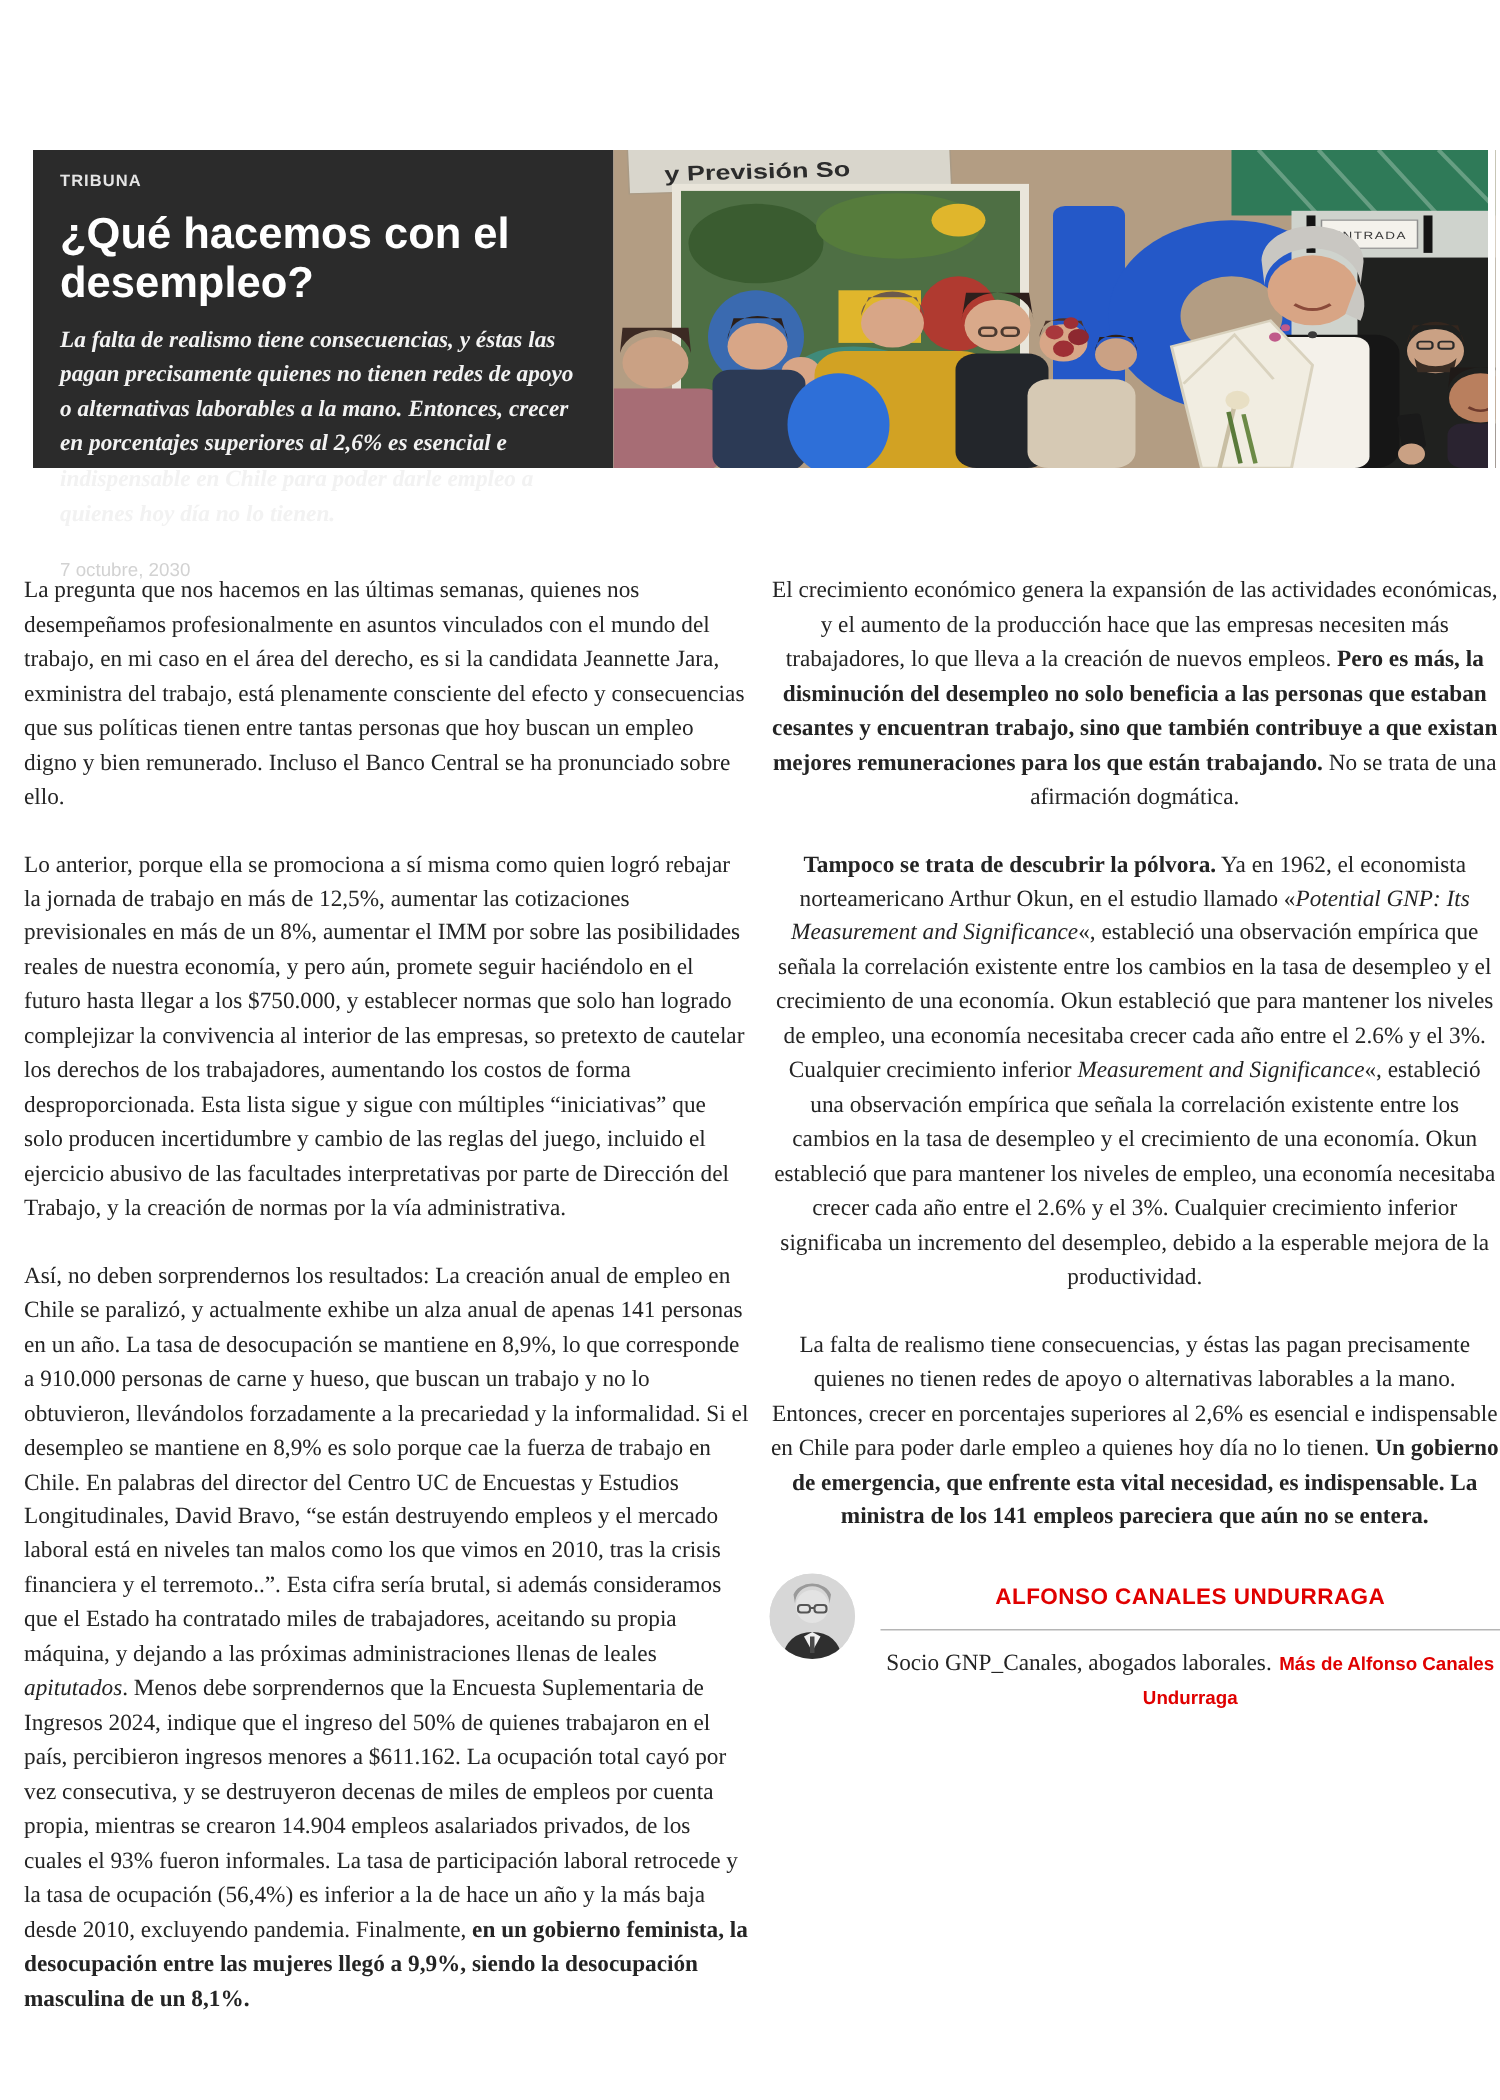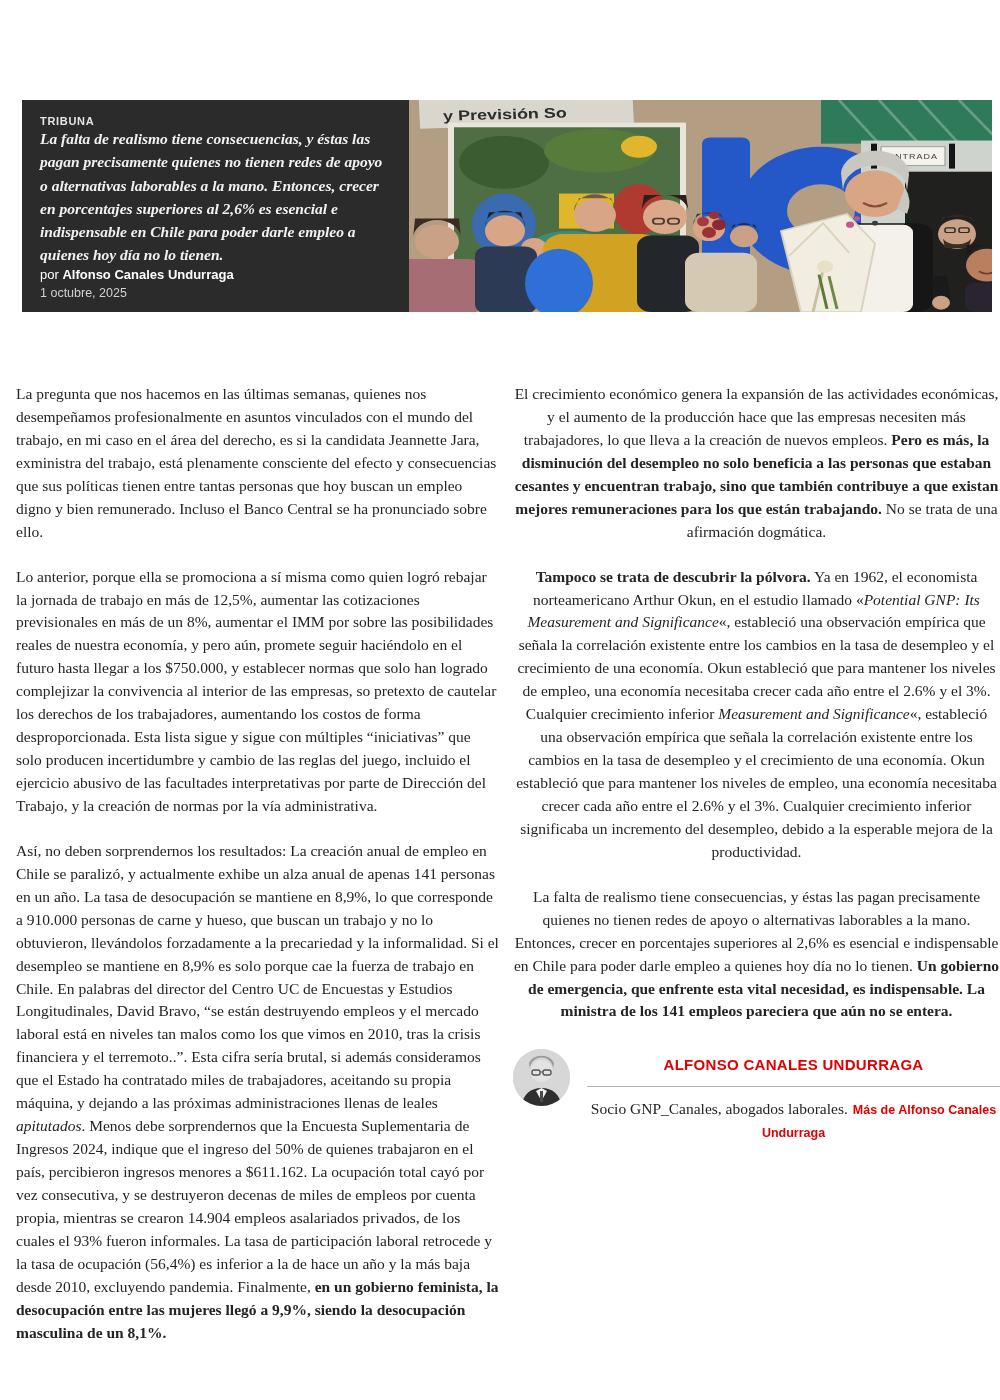--- a/index.html
+++ b/index.html
@@ -61,27 +61,28 @@
   }
 </style>
 </head>
 <body>
 
 <div class="page">
 
   <header class="hero">
     <div class="hero-text">
       <div class="kicker">TRIBUNA</div>
+      <h1 class="title">¿Qué hacemos con el desempleo?</h1>
       <p class="deck">La falta de realismo tiene consecuencias, y éstas las pagan precisamente quienes no tienen redes de apoyo o alternativas laborables a la mano. Entonces, crecer en porcentajes superiores al 2,6% es esencial e indispensable en Chile para poder darle empleo a quienes hoy día no lo tienen.</p>
       <div class="byline-group">
         <div>
           <span>por</span>
           <span class="byline-name">Alfonso Canales Undurraga</span>
         </div>
-        <div class="pub-date">1 octubre, 2025</div>
+        <div class="pub-date">7 octubre, 2030</div>
       </div>
     </div>
 
     <div class="hero-photo">
       <svg viewBox="0 0 588 272" preserveAspectRatio="none">
 
         <rect x="0" y="0" width="588" height="272" fill="#b39d83"></rect>
 
         <g transform="rotate(-2 110 20)">
           <rect x="10" y="-8" width="215" height="42" fill="#d9d6cc" stroke="#a99a85" stroke-width="1"></rect>

